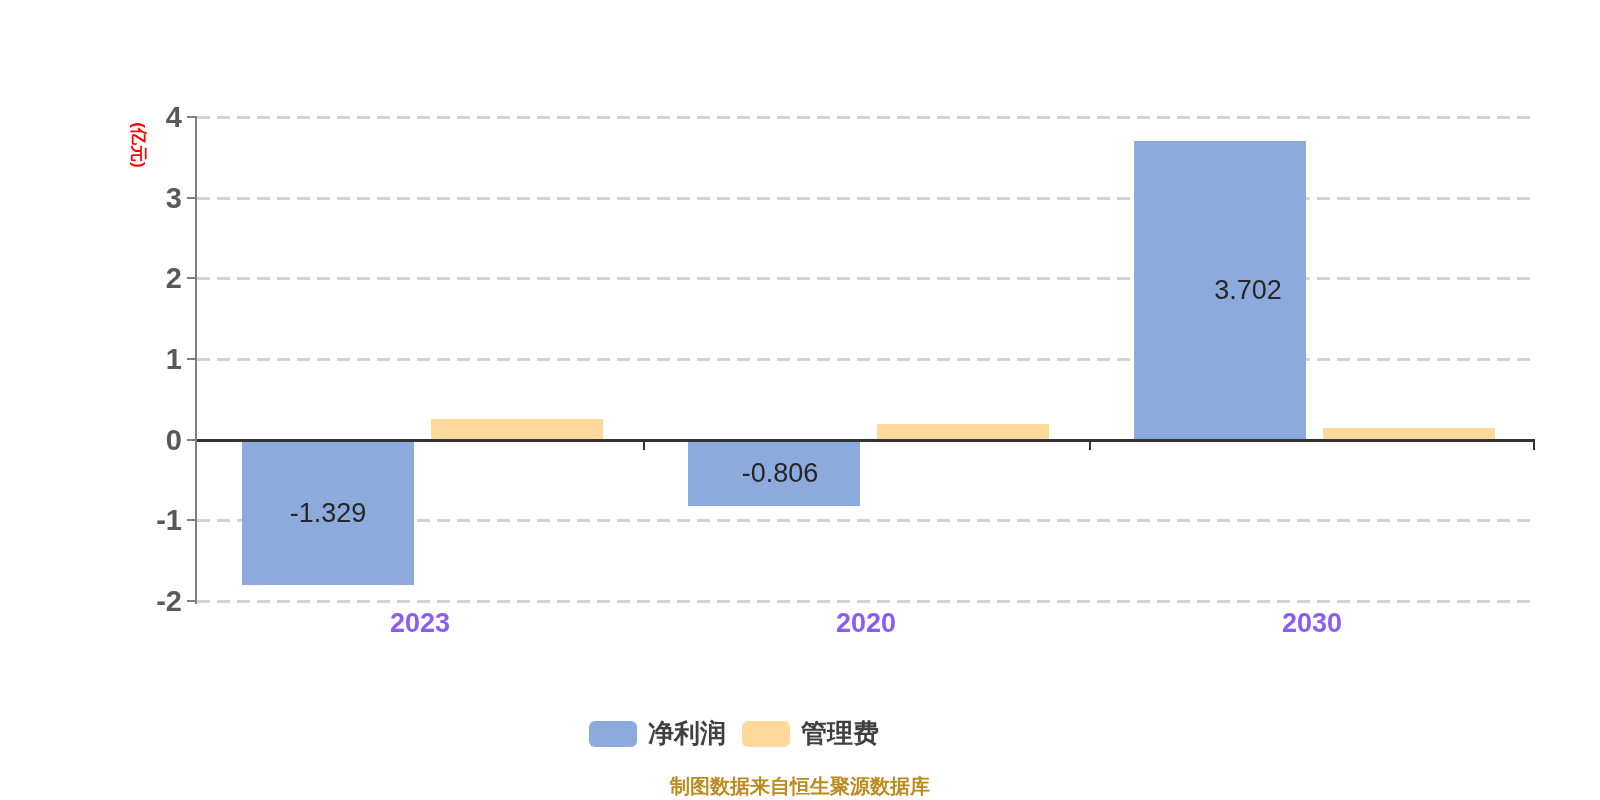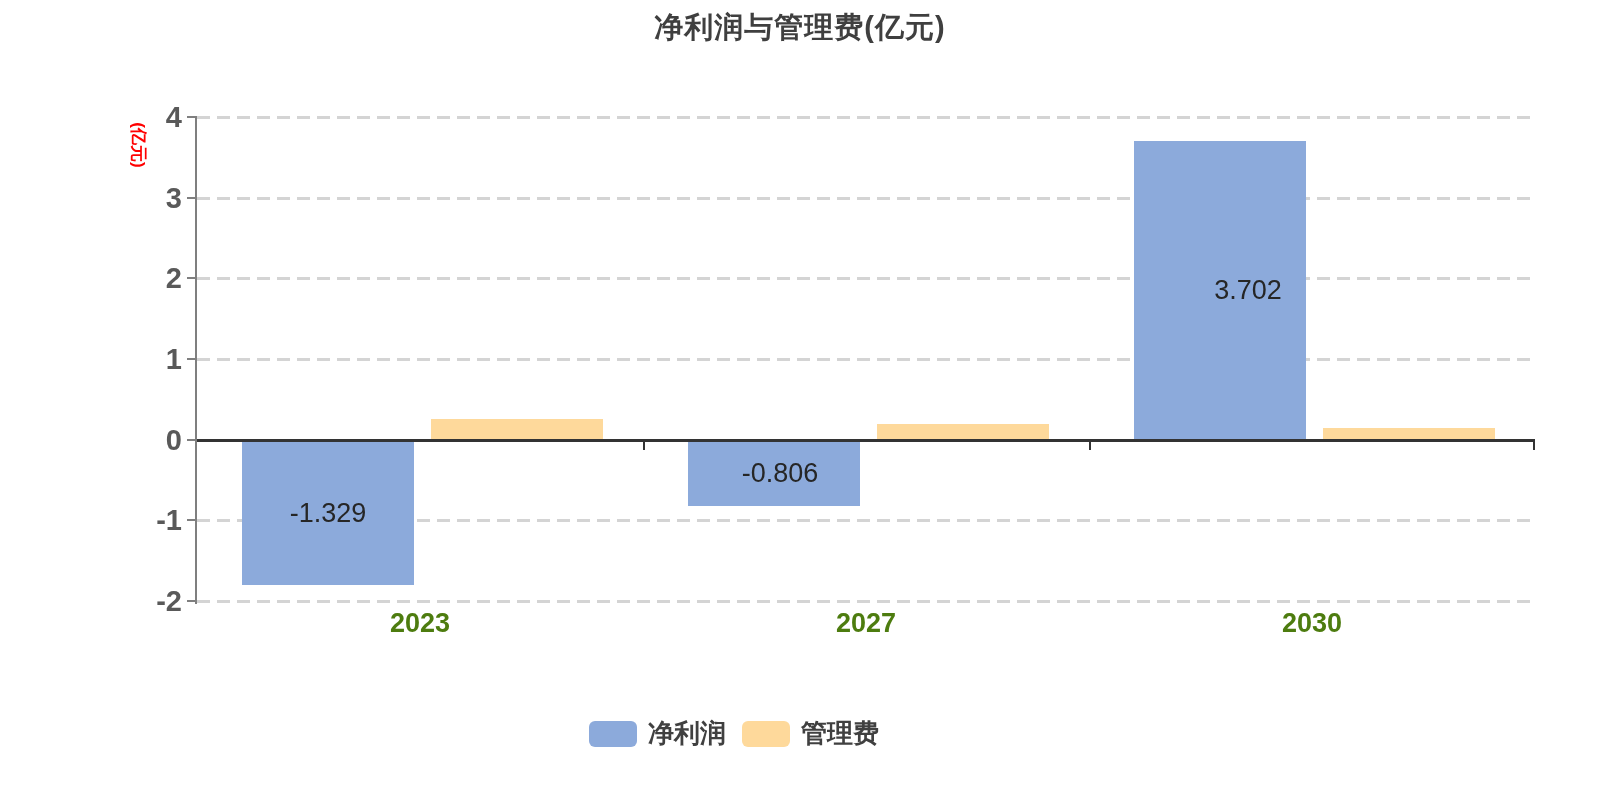--- a/index.html
+++ b/index.html
@@ -31,39 +31,38 @@
     position:absolute;width:86px;text-align:right;
     font-size:29px;font-weight:700;color:#595959;line-height:34px;
   }
   .bar{position:absolute;z-index:2;}
   .bar-label{
     position:absolute;text-align:center;z-index:4;
     font-size:27px;color:#262626;line-height:34px;
   }
   .x-label{
     position:absolute;text-align:center;
-    font-size:27px;font-weight:700;color:#4d7c0f;
+    font-size:27px;font-weight:700;color:#8b5cf6;
   }
   .legend{
     position:absolute;top:716px;left:0;width:1468px;
     display:flex;justify-content:center;align-items:center;gap:16px;
   }
   .legend-item{display:flex;align-items:center;gap:11px;}
   .legend-swatch{display:inline-block;width:48px;height:26px;border-radius:6px;}
   .legend-label{font-size:26px;font-weight:700;color:#404040;}
   .source{
     position:absolute;top:773px;left:0;width:1600px;text-align:center;
     font-size:20px;font-weight:700;color:#BD8A1F;
   }
 </style>
 </head>
 <body>
 
 <div class="chart">
-  <div class="title">净利润与管理费(亿元)</div>
   <div class="y-name">(亿元)</div>
   <div class="y-axis-line"></div>
   <div id="ylabels">
       <div class="y-tick" style="left: 187px; top: 116px;"></div>
       <div class="y-label" style="left: 96px; top: 100px;">4</div>
       <div class="y-tick" style="left: 187px; top: 196.667px;"></div>
       <div class="y-label" style="left: 96px; top: 180.667px;">3</div>
       <div class="y-tick" style="left: 187px; top: 277.333px;"></div>
       <div class="y-label" style="left: 96px; top: 261.333px;">2</div>
       <div class="y-tick" style="left: 187px; top: 358px;"></div>
@@ -91,26 +90,27 @@
       <div class="bar" style="left: 491px; top: 323.667px; width: 172px; height: 65.0173px; background: rgb(140, 170, 219);"></div>
       <div class="bar-label" style="left: 491px; width: 184px; top: 339.175px;">-0.806</div>
       <div class="bar" style="left: 937px; top: 24.0387px; width: 172px; height: 298.628px; background: rgb(140, 170, 219);"></div>
       <div class="bar-label" style="left: 937px; width: 172px; top: 156.353px; padding-left: 28px;">3.702</div>
       <div class="bar" style="left: 234px; top: 301.693px; width: 172px; height: 20.9733px; background: rgb(254, 217, 155);"></div>
       <div class="bar" style="left: 680px; top: 307.34px; width: 172px; height: 15.3267px; background: rgb(254, 217, 155);"></div>
       <div class="bar" style="left: 1126px; top: 310.567px; width: 172px; height: 12.1px; background: rgb(254, 217, 155);"></div>
     </div>
   <div id="xlabels">
       <div class="x-label" style="left: 197px; width: 446px; top: 608px;">2023</div>
-      <div class="x-label" style="left: 643px; width: 446px; top: 608px;">2027</div>
+      <div class="x-label" style="left: 643px; width: 446px; top: 608px;">2020</div>
       <div class="x-label" style="left: 1089px; width: 446px; top: 608px;">2030</div>
     </div>
   <div class="legend" id="legend">
       <div class="legend-item">
         <span class="legend-swatch" style="background: rgb(140, 170, 219);"></span>
         <span class="legend-label">净利润</span>
       </div>
       <div class="legend-item">
         <span class="legend-swatch" style="background: rgb(254, 217, 155);"></span>
         <span class="legend-label">管理费</span>
       </div>
     </div>
+  <div class="source">制图数据来自恒生聚源数据库</div>
 </div>
 
 </body></html>

